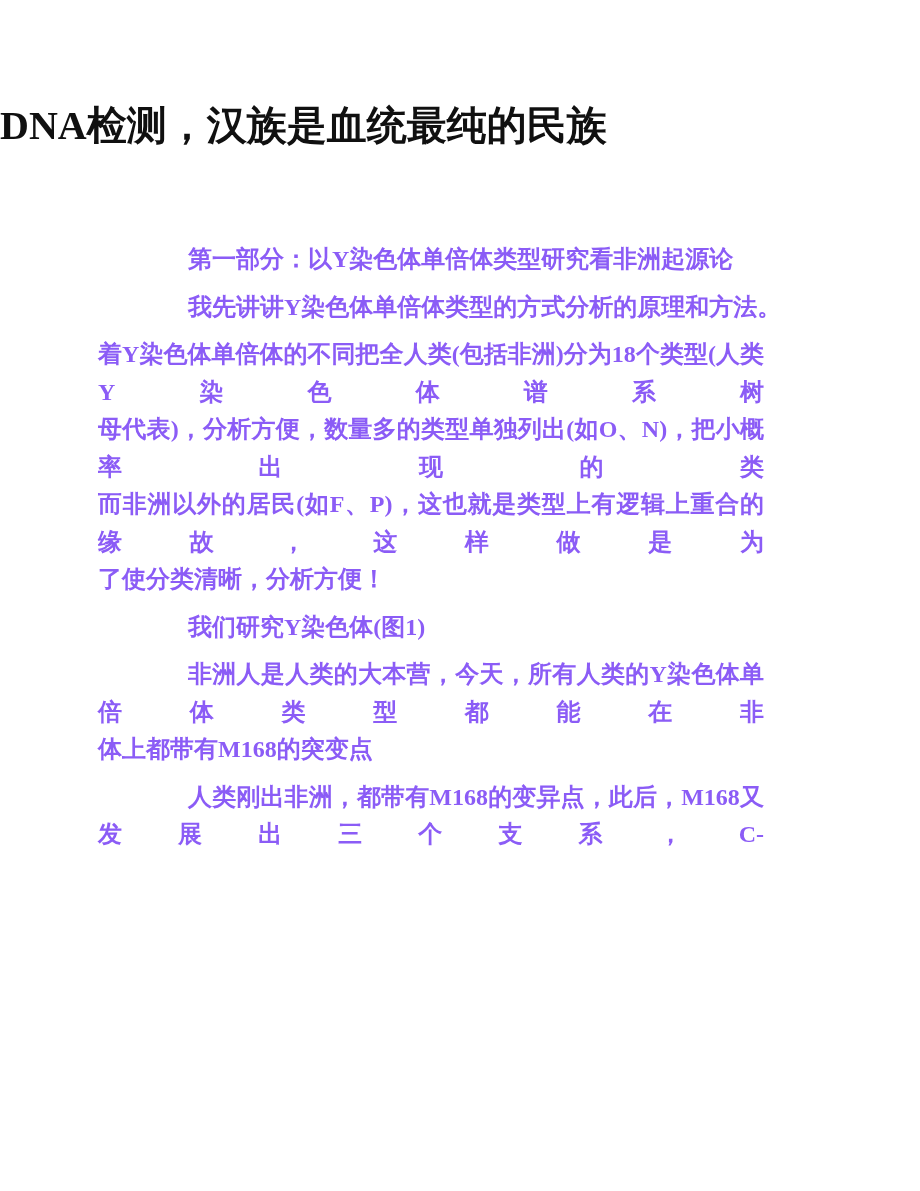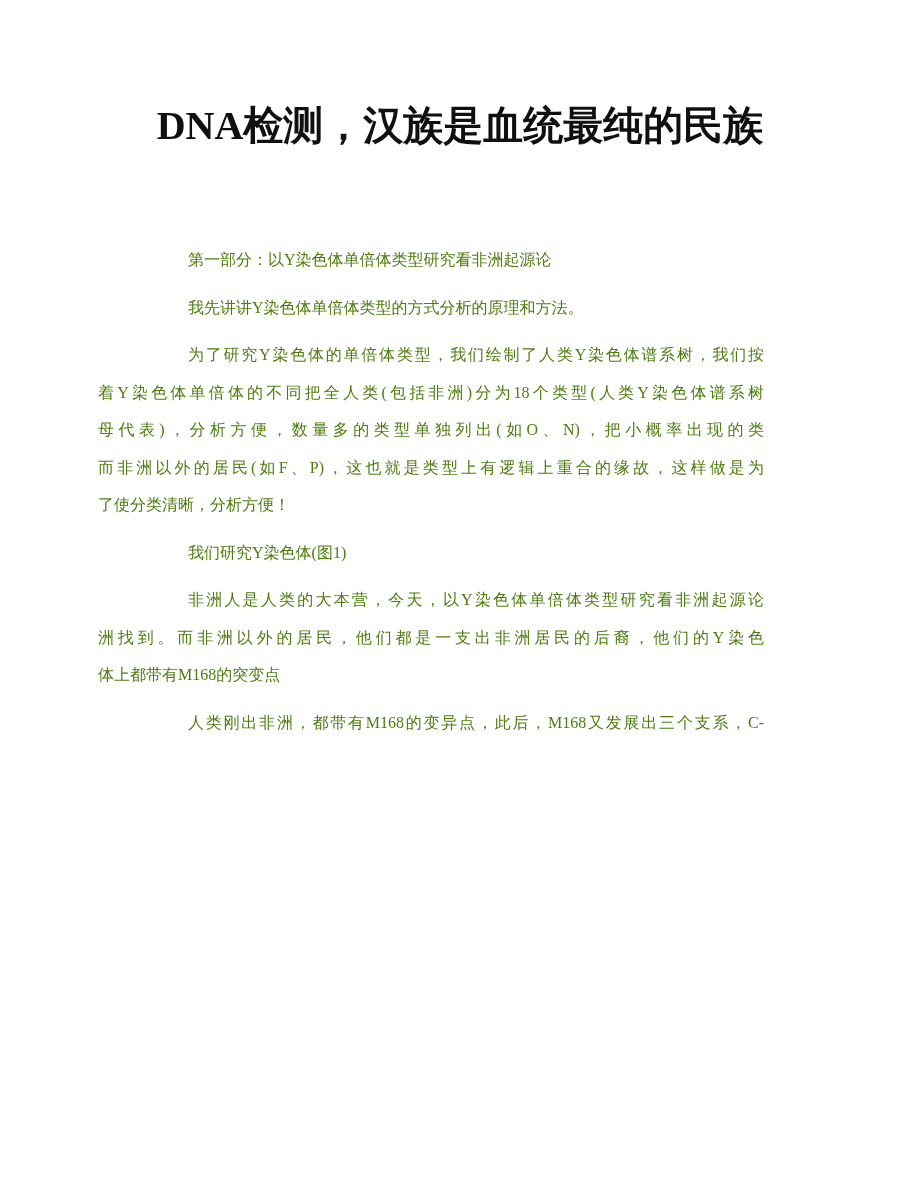--- a/index.html
+++ b/index.html
@@ -15,43 +15,44 @@
     overflow: hidden;
     font-family: "Liberation Serif", "DejaVu Serif", serif;
     color: #141414;
   }
   .doc-title {
     position: absolute;
     left: 0;
     right: 0;
     top: 100px;
     margin: 0;
-    text-align: center;
+    text-align: left;
     font-size: 40px;
     line-height: 52px;
     font-weight: bold;
     color: #101010;
     font-family: "Liberation Serif", "DejaVu Serif", serif;
     white-space: nowrap;
   }
   .doc-body {
     position: absolute;
     left: 98px;
     top: 241px;
     width: 666px;
   }
   .para {
     margin: 0 0 10px 0;
     padding: 0;
   }
   .line {
-    font-size: 16px;
+    font-size: 24px;
     line-height: 37.5px;
     white-space: nowrap;
-    color: #4d7c0f;
+    color: #8b5cf6;
+    font-weight: bold;
   }
   .line.first {
     text-indent: 90px;
   }
   .line.fill {
     white-space: normal;
     text-align: justify;
     text-align-last: justify;
     text-justify: inter-character;
   }
@@ -62,31 +63,29 @@
 <div class="page">
   <h1 class="doc-title">DNA检测，汉族是血统最纯的民族</h1>
   <div class="doc-body">
       <div class="para">
         <div class="line first">第一部分：以Y染色体单倍体类型研究看非洲起源论</div>
       </div>
       <div class="para">
         <div class="line first">我先讲讲Y染色体单倍体类型的方式分析的原理和方法。</div>
       </div>
       <div class="para">
-        <div class="line first fill">为了研究Y染色体的单倍体类型，我们绘制了人类Y染色体谱系树，我们按</div>
         <div class="line fill">着Y染色体单倍体的不同把全人类(包括非洲)分为18个类型(人类Y染色体谱系树</div>
         <div class="line fill">母代表)，分析方便，数量多的类型单独列出(如O、N)，把小概率出现的类</div>
         <div class="line fill">而非洲以外的居民(如F、P)，这也就是类型上有逻辑上重合的缘故，这样做是为</div>
         <div class="line">了使分类清晰，分析方便！</div>
       </div>
       <div class="para">
         <div class="line first">我们研究Y染色体(图1)</div>
       </div>
       <div class="para">
-        <div class="line first fill">非洲人是人类的大本营，今天，以Y染色体单倍体类型研究看非洲起源论</div>
-        <div class="line fill">洲找到。而非洲以外的居民，他们都是一支出非洲居民的后裔，他们的Y染色</div>
+        <div class="line first fill">非洲人是人类的大本营，今天，所有人类的Y染色体单倍体类型都能在非</div>
         <div class="line">体上都带有M168的突变点</div>
       </div>
       <div class="para">
         <div class="line first fill">人类刚出非洲，都带有M168的变异点，此后，M168又发展出三个支系，C-</div>
       </div>
     </div>
 </div>
 
 </body></html>

